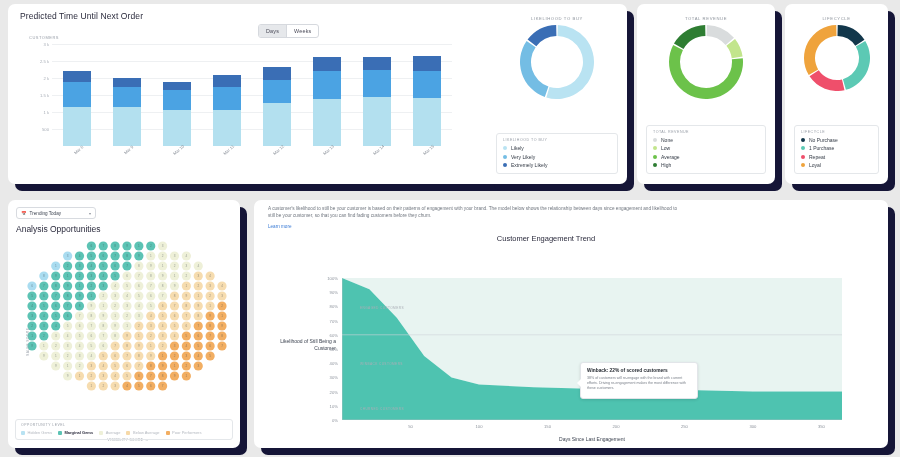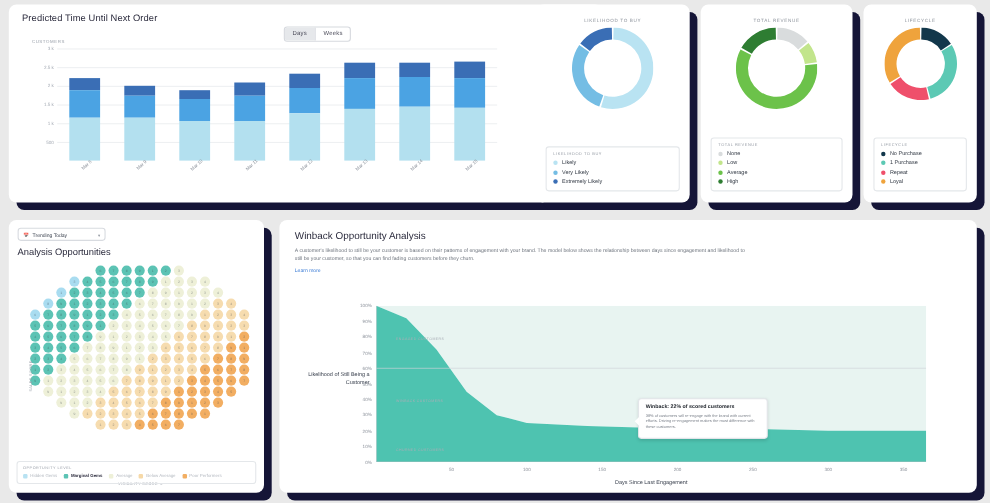--- a/index.html
+++ b/index.html
@@ -808,23 +808,23 @@
           </div>
           <div class="opp-item">
             <span class="opp-sw" style="background: rgb(242, 174, 98);"></span>
             <span class="opp-txt">Poor Performers</span>
           </div>
         </div>
     </div>
   </div>
 
   <div class="card" id="winback-card">
-    <div class="wb-title">Winback Opportunity Analysis</div>
     <div class="wb-desc">A customer's likelihood to still be your customer is based on their patterns of engagement with your brand. The model below shows the relationship between days since engagement and likelihood to still be your customer, so that you can find fading customers before they churn.</div>
     <div class="wb-link">Learn more</div>
+    <div class="wb-chart-title">Customer Engagement Trend</div>
 
     <div class="wb-ylabel">Likelihood of Still Being a Customer</div>
 
     <div class="wb-plot">
       <svg id="wb-svg" width="500" height="142">
           <path d="M0 0 L27.397260273972602 11.359999999999985 L54.794520547945204 39.760000000000005 L82.1917808219178 78.1 L109.58904109589041 99.4 L136.986301369863 106.5 L191.7808219178082 109.34 L246.5753424657534 110.76 L301.3698630136986 112.18 L356.16438356164383 112.18 L410.958904109589 113.6 L465.7534246575342 113.6 L500 113.6 L500 0 L0 0 Z" fill="#e8f4f1"></path>
           <path d="M0 0 L27.397260273972602 11.359999999999985 L54.794520547945204 39.760000000000005 L82.1917808219178 78.1 L109.58904109589041 99.4 L136.986301369863 106.5 L191.7808219178082 109.34 L246.5753424657534 110.76 L301.3698630136986 112.18 L356.16438356164383 112.18 L410.958904109589 113.6 L465.7534246575342 113.6 L500 113.6 L500 142 L0 142 Z" fill="#4ec3b0"></path>
           <line x1="0" y1="142" x2="500" y2="142" stroke="#b9bec5" stroke-width="0.7"></line>
           <line x1="0" y1="0" x2="0" y2="142" stroke="#b9bec5" stroke-width="0.7"></line>
           <line x1="0" y1="56.8" x2="500" y2="56.8" stroke="#cfd4d9" stroke-width="0.6"></line>

